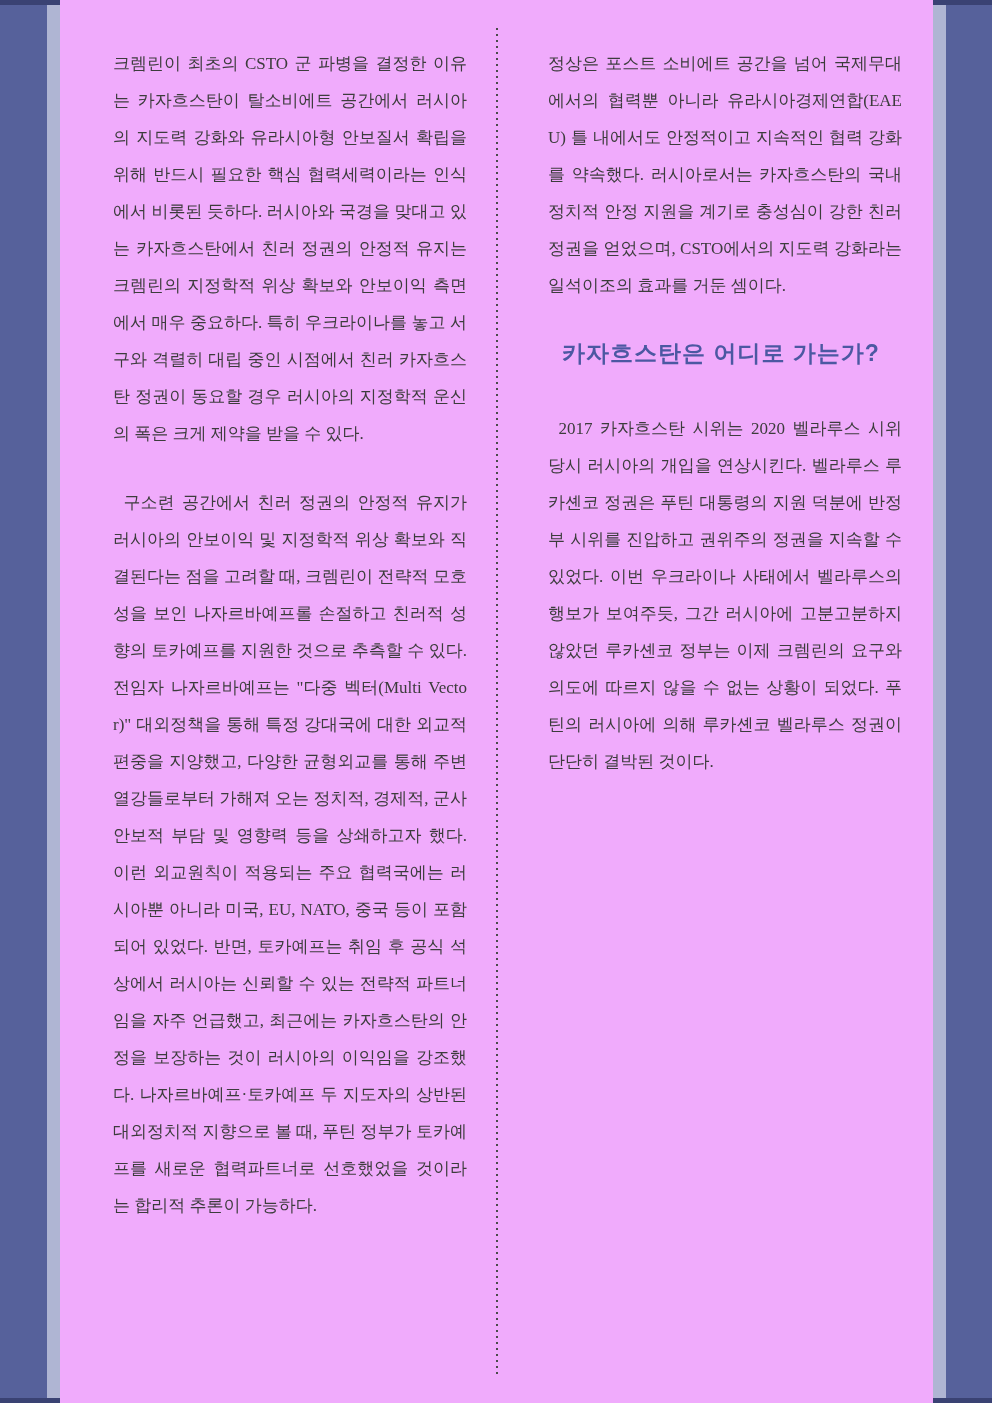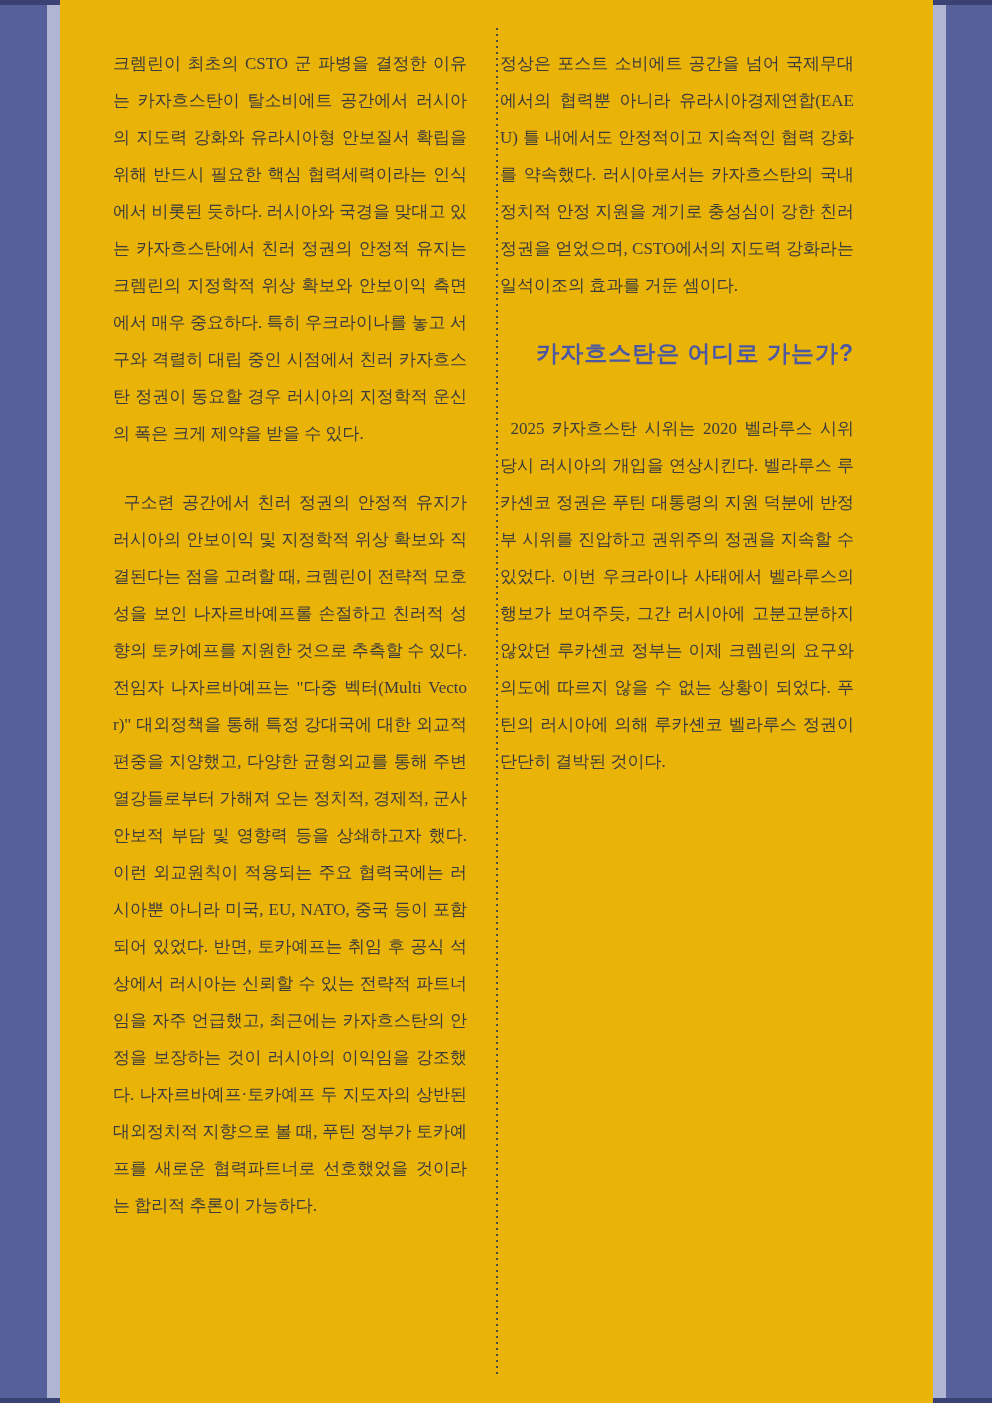--- a/index.html
+++ b/index.html
@@ -1,19 +1,19 @@
 <!DOCTYPE html>
 <html lang="ko"><head>
 <meta charset="utf-8">
 <style>
   html,body{margin:0;padding:0;background:#ffffff;}
   .page{
     position:relative;
     width:992px;height:1403px;
-    background:#eab308;
+    background:#f0abfc;
     overflow:hidden;
     font-family:"Liberation Serif", serif;
   }
   
   .edge{position:absolute;top:0;height:100%;}
   .edge-left-main{left:0;width:47px;background:#56619B;}
   .edge-left-light{left:47px;width:13px;background:#AFB5D3;}
   .edge-right-light{right:46px;width:13px;background:#AFB5D3;}
   .edge-right-main{right:0;width:46px;background:#56619B;}
   .edge-cap{position:absolute;height:5px;background:#3A4273;}
@@ -31,32 +31,32 @@
   
   .col{
     position:absolute;top:45px;
     width:354px;
     color:#3C3C3C;
     font-size:17px;line-height:37px;
     text-align:justify;
     word-break:break-all;
   }
   .col-left{left:113px;}
-  .col-right{left:500px;}
+  .col-right{left:548px;}
   .para{margin:0 0 32px 0;}
   .para.indent{text-indent:0.62em;}
   .section-heading{
     margin:12px 0 40px 0;
     padding-left:14px;
     font-family:"Liberation Sans", sans-serif;
     font-weight:bold;
     font-size:23px;line-height:34px;
     letter-spacing:1px;
     color:#4C58A2;
-    text-align:right;
+    text-align:left;
     text-indent:0;
     word-break:keep-all;
   }
 </style>
 </head>
 <body>
 
 <div class="page">
 
   <div class="edge edge-left-main"></div>
@@ -71,16 +71,16 @@
   <div class="divider"></div>
 
   <div class="col col-left">
     <p class="para">크렘린이 최초의 CSTO 군 파병을 결정한 이유는 카자흐스탄이 탈소비에트 공간에서 러시아의 지도력 강화와 유라시아형 안보질서 확립을 위해 반드시 필요한 핵심 협력세력이라는 인식에서 비롯된 듯하다. 러시아와 국경을 맞대고 있는 카자흐스탄에서 친러 정권의 안정적 유지는 크렘린의 지정학적 위상 확보와 안보이익 측면에서 매우 중요하다. 특히 우크라이나를 놓고 서구와 격렬히 대립 중인 시점에서 친러 카자흐스탄 정권이 동요할 경우 러시아의 지정학적 운신의 폭은 크게 제약을 받을 수 있다.</p>
     <p class="para indent">구소련 공간에서 친러 정권의 안정적 유지가 러시아의 안보이익 및 지정학적 위상 확보와 직결된다는 점을 고려할 때, 크렘린이 전략적 모호성을 보인 나자르바예프롤 손절하고 친러적 성향의 토카예프를 지원한 것으로 추측할 수 있다. 전임자 나자르바예프는 "다중 벡터(Multi Vector)" 대외정책을 통해 특정 강대국에 대한 외교적 편중을 지양했고, 다양한 균형외교를 통해 주변 열강들로부터 가해져 오는 정치적, 경제적, 군사안보적 부담 및 영향력 등을 상쇄하고자 했다. 이런 외교원칙이 적용되는 주요 협력국에는 러시아뿐 아니라 미국, EU, NATO, 중국 등이 포함되어 있었다. 반면, 토카예프는 취임 후 공식 석상에서 러시아는 신뢰할 수 있는 전략적 파트너임을 자주 언급했고, 최근에는 카자흐스탄의 안정을 보장하는 것이 러시아의 이익임을 강조했다. 나자르바예프·토카예프 두 지도자의 상반된 대외정치적 지향으로 볼 때, 푸틴 정부가 토카예프를 새로운 협력파트너로 선호했었을 것이라는 합리적 추론이 가능하다.</p>
   </div>
 
   <div class="col col-right">
     <p class="para">정상은 포스트 소비에트 공간을 넘어 국제무대에서의 협력뿐 아니라 유라시아경제연합(EAEU) 틀 내에서도 안정적이고 지속적인 협력 강화를 약속했다. 러시아로서는 카자흐스탄의 국내정치적 안정 지원을 계기로 충성심이 강한 친러 정권을 얻었으며, CSTO에서의 지도력 강화라는 일석이조의 효과를 거둔 셈이다.</p>
     <h2 class="section-heading">카자흐스탄은 어디로 가는가?</h2>
-    <p class="para indent">2025 카자흐스탄 시위는 2020 벨라루스 시위 당시 러시아의 개입을 연상시킨다. 벨라루스 루카셴코 정권은 푸틴 대통령의 지원 덕분에 반정부 시위를 진압하고 권위주의 정권을 지속할 수 있었다. 이번 우크라이나 사태에서 벨라루스의 행보가 보여주듯, 그간 러시아에 고분고분하지 않았던 루카셴코 정부는 이제 크렘린의 요구와 의도에 따르지 않을 수 없는 상황이 되었다. 푸틴의 러시아에 의해 루카셴코 벨라루스 정권이 단단히 결박된 것이다.</p>
+    <p class="para indent">2017 카자흐스탄 시위는 2020 벨라루스 시위 당시 러시아의 개입을 연상시킨다. 벨라루스 루카셴코 정권은 푸틴 대통령의 지원 덕분에 반정부 시위를 진압하고 권위주의 정권을 지속할 수 있었다. 이번 우크라이나 사태에서 벨라루스의 행보가 보여주듯, 그간 러시아에 고분고분하지 않았던 루카셴코 정부는 이제 크렘린의 요구와 의도에 따르지 않을 수 없는 상황이 되었다. 푸틴의 러시아에 의해 루카셴코 벨라루스 정권이 단단히 결박된 것이다.</p>
   </div>
 
 </div>
 
 </body></html>

